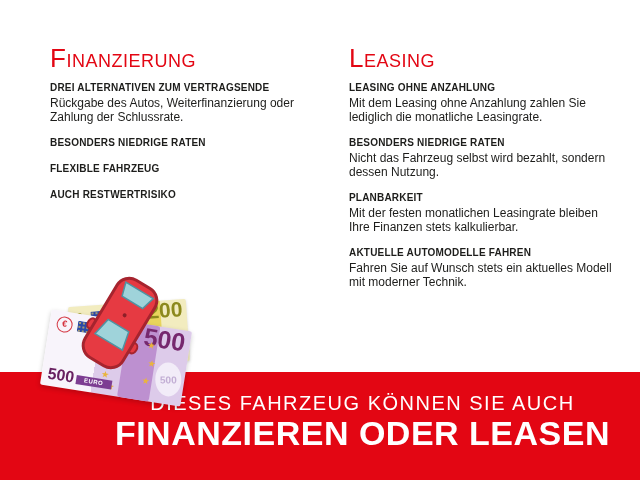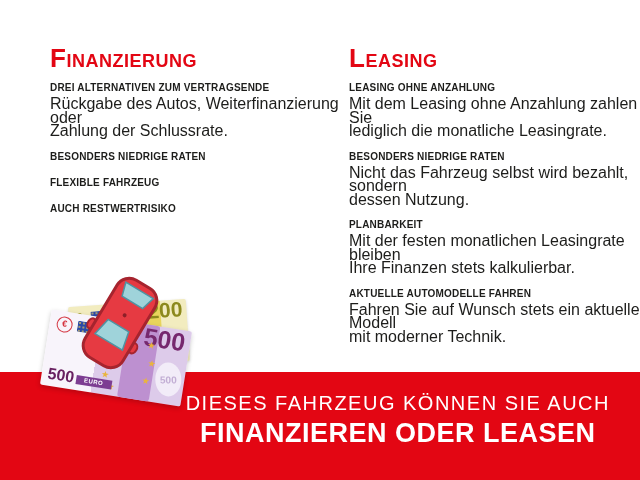--- a/index.html
+++ b/index.html
@@ -9,46 +9,46 @@
     font-family:"Liberation Sans","DejaVu Sans",sans-serif;
     color:#1d1d1b;
   }
 
   
   .col { position:absolute; top:44px; width:300px; }
   .col-left  { left:50px; }
   .col-right { left:349px; }
   .col-title {
     margin:0 0 8px 0;
-    font-size:26px; line-height:28px; font-weight:bold;
+    font-size:26px; line-height:28px; font-weight:normal;
     font-variant:small-caps; letter-spacing:0.5px;
     color:#e30613;
   }
   .sec { margin:0 0 11px 0; }
   .sec h3 {
     margin:0 0 2px 0;
     font-size:10px; line-height:15px; font-weight:bold;
     letter-spacing:0.2px; color:#1d1d1b;
   }
   .sec p {
-    margin:0; font-size:16px; line-height:13.5px;
+    margin:0; font-size:12px; line-height:13.5px;
     white-space:pre-line; color:#1d1d1b;
   }
 
   
   .red-band {
     position:absolute; left:0; top:372px; width:640px; height:108px;
     background:#e30613; z-index:1;
   }
   .banner-text {
     position:absolute; top:391px; right:30px; text-align:center;
     color:#ffffff; z-index:2;
   }
   .banner-line1 { font-size:20px; line-height:24px; letter-spacing:1.5px; font-weight:normal; }
-  .banner-line2 { font-size:27px; line-height:31px; letter-spacing:0.5px; font-weight:bold; margin-top:3px; }
+  .banner-line2 { font-size:34px; line-height:31px; letter-spacing:0.5px; font-weight:bold; margin-top:3px; }
 
   
   .money { position:absolute; left:45px; top:283px; width:178px; height:142px; z-index:3; }
   .note { position:absolute; border-radius:2px; }
 
   
   .note200 {
     left:25px; top:20px; width:118px; height:62px;
     transform:rotate(-4deg); background:#f2ecbf;
     box-shadow:0 1px 3px rgba(0,0,0,0.15); z-index:1;

